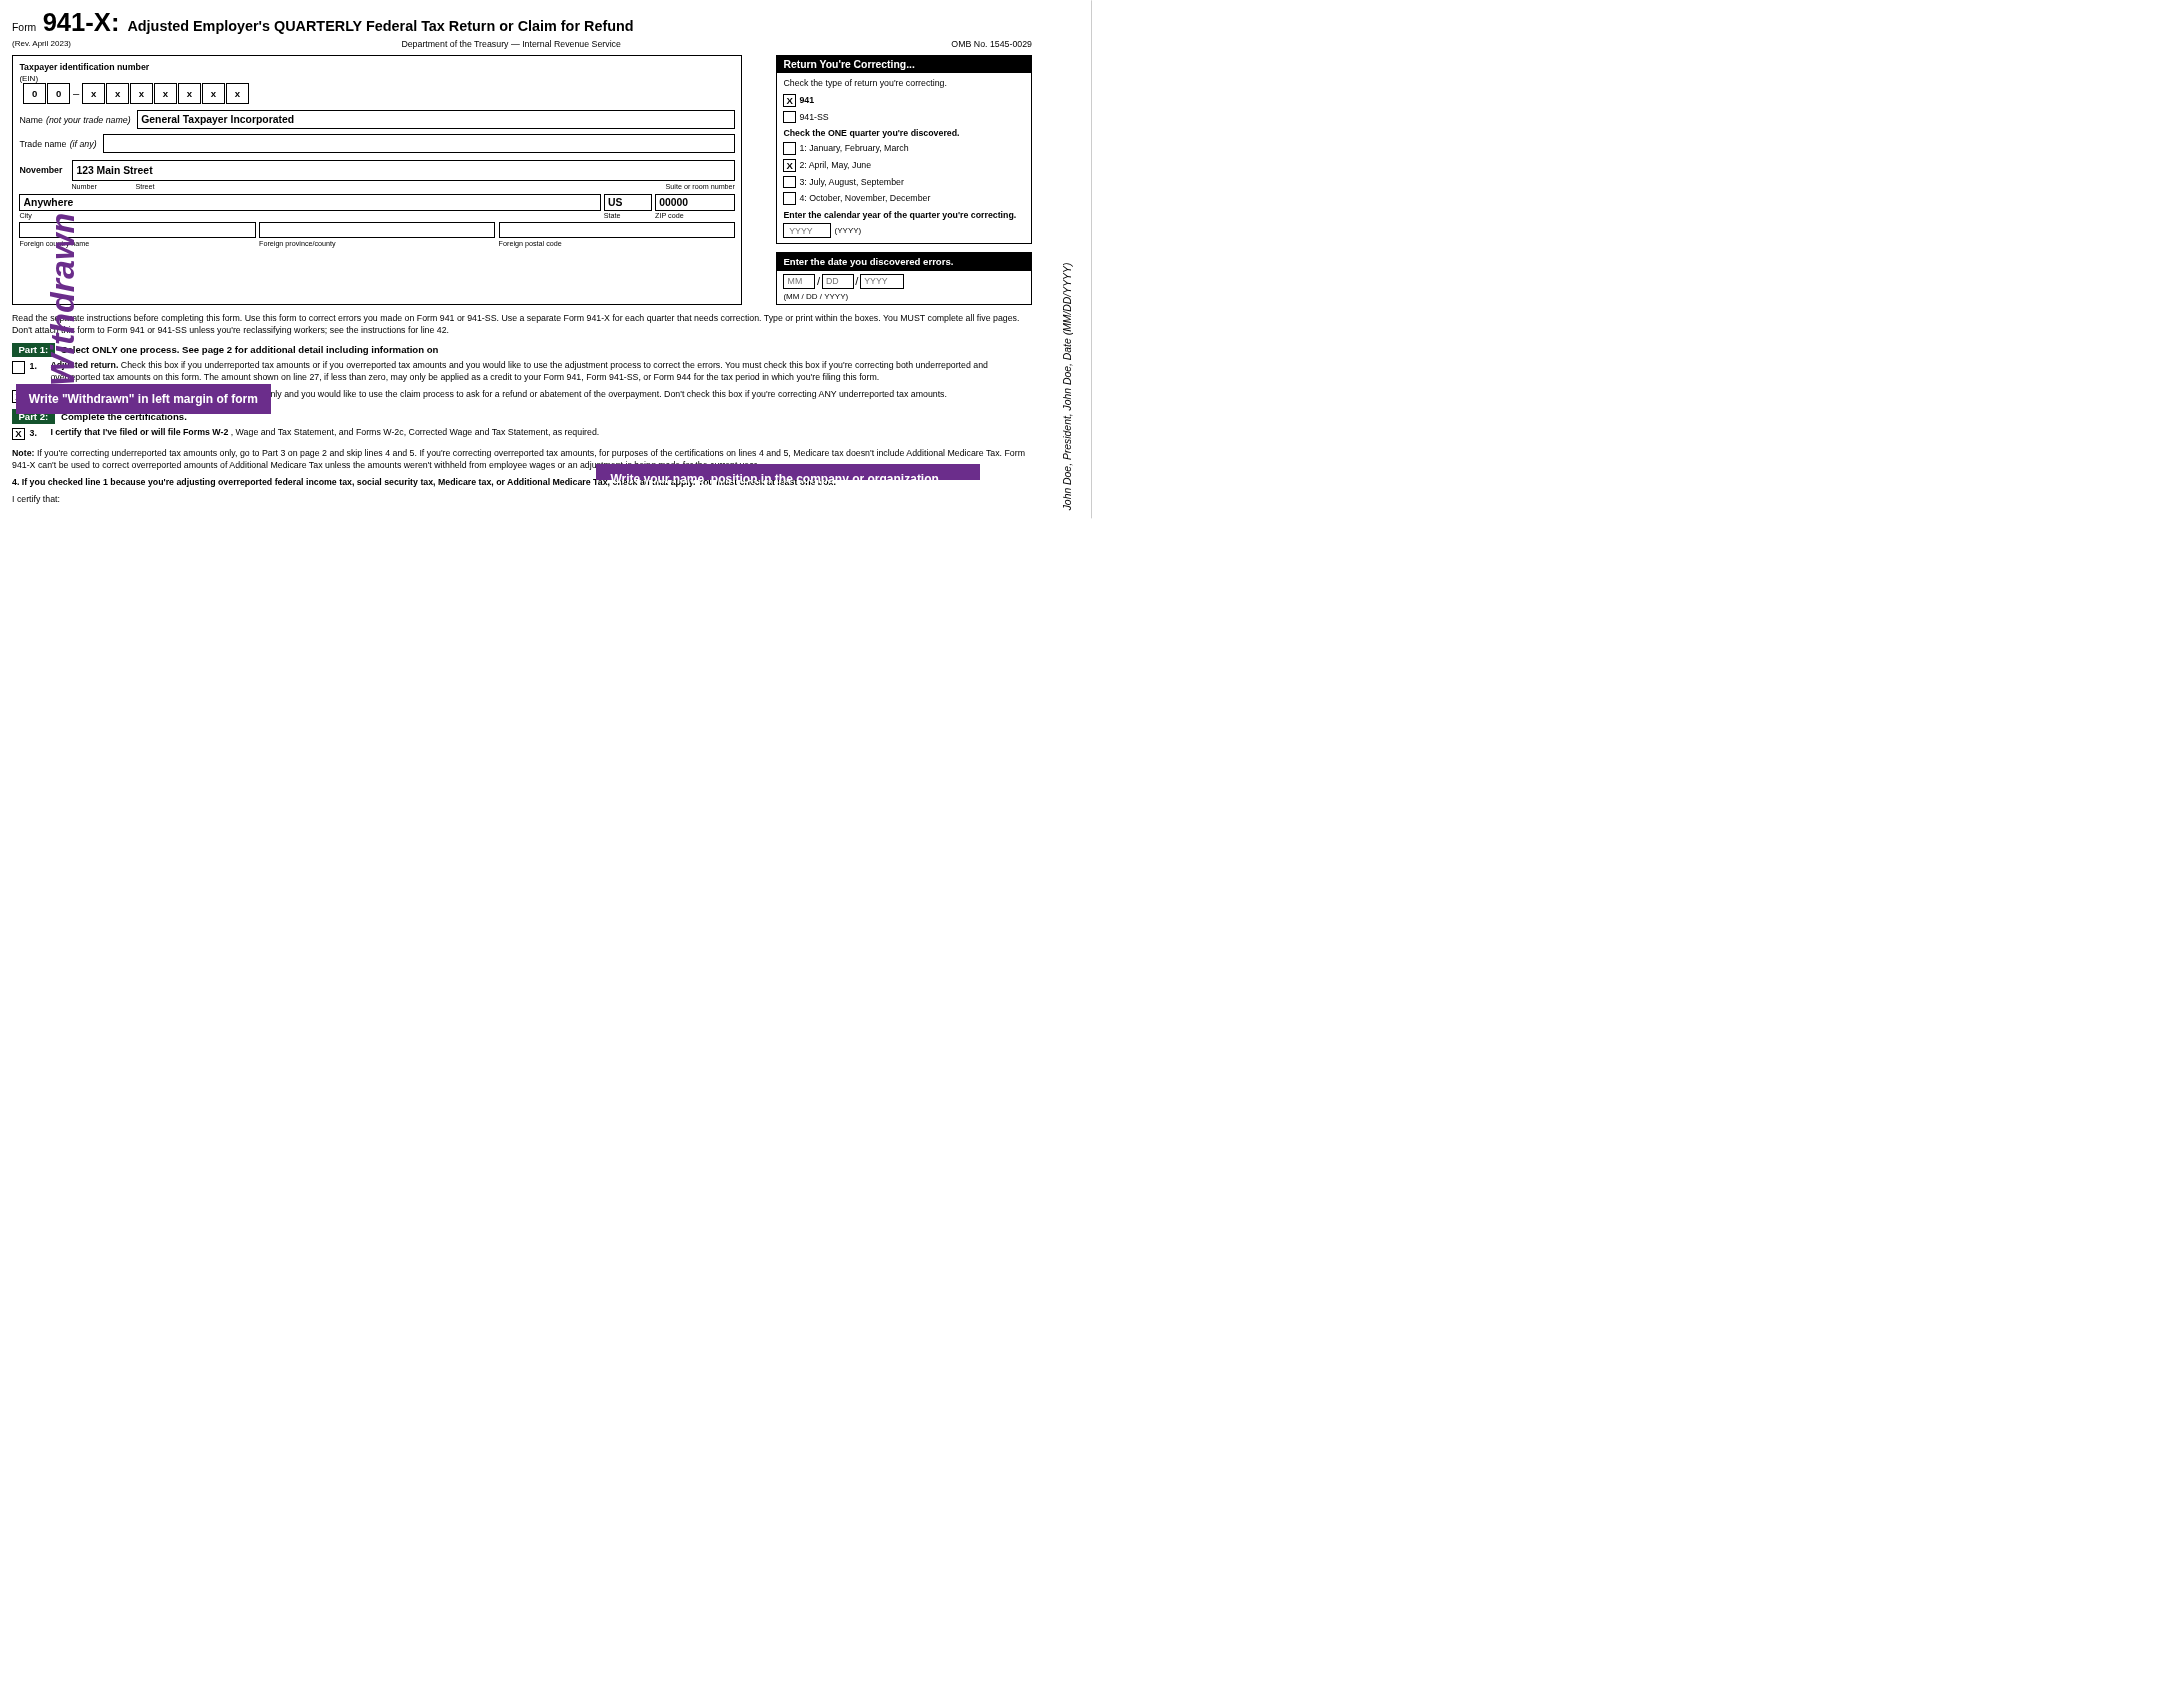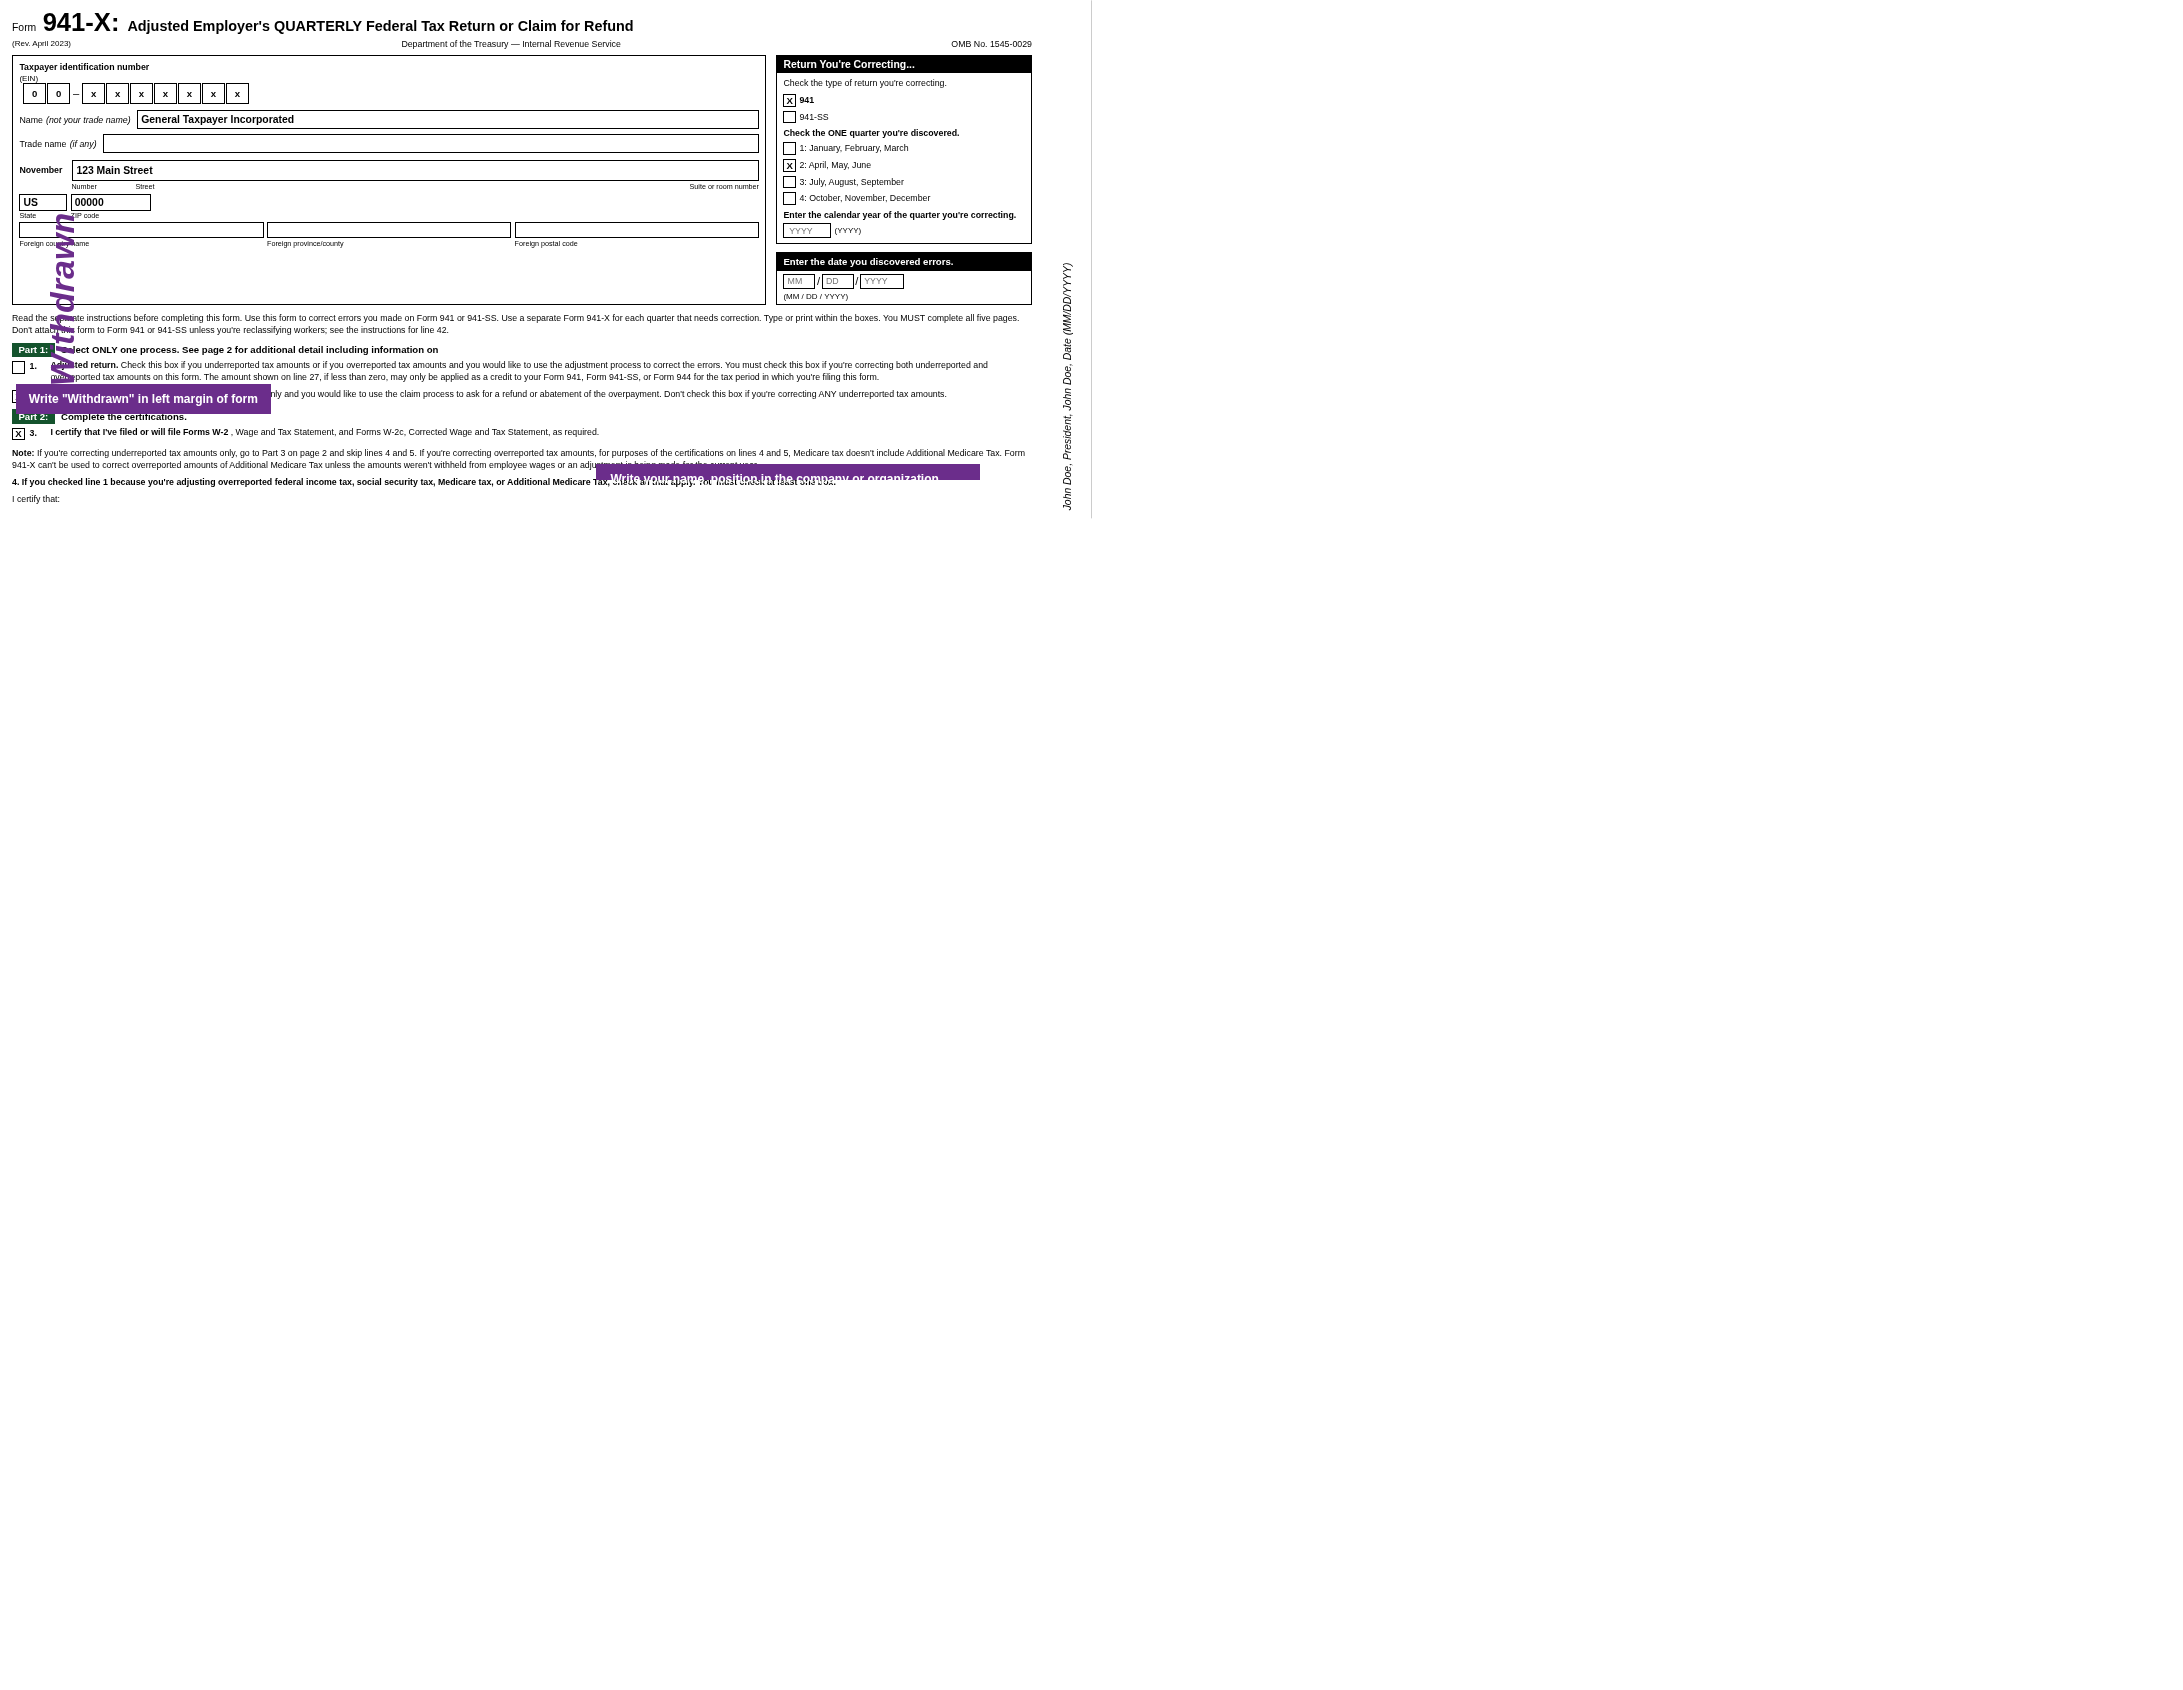--- a/index.html
+++ b/index.html
@@ -64,20 +64,21 @@
       gap: 9.6px;
     }
     .left-col {
       flex: 1;
       border: 0.8px solid #000;
       padding: 6.4px;
       position: relative;
     }
     .right-col {
       width: 256px;
+      margin-left: 24px;
     }
 
     
     .ein-section {
       margin-bottom: 6.4px;
     }
     .ein-label {
       font-size: 8.8px;
       font-weight: bold;
       margin-bottom: 1.6px;
@@ -462,20 +463,24 @@
             <span style="font-weight:bold; font-size:8.8px; margin-right:4.8px; min-width:48px;">November</span>
             <input class="address-input" style="flex: 1 1 0%;" value="123 Main Street">
           </div>
           <div class="sub-labels">
             <span class="sub-label-num">Number</span>
             <span class="sub-label-street">Street</span>
             <span class="sub-label-suite">Suite or room number</span>
           </div>
 
           <div class="city-state-zip">
+            <div class="city-sub">
+              <input class="text-field text-field-bold" value="Anywhere" style="height: 21px;">
+              <span class="field-sub-label">City</span>
+            </div>
             <div class="state-sub">
               <input class="text-field text-field-bold" value="US" style="height: 21px; width: 48px;">
               <span class="field-sub-label">State</span>
             </div>
             <div class="zip-sub">
               <input class="text-field text-field-bold" value="00000" style="height: 21px; width: 80px;">
               <span class="field-sub-label">ZIP code</span>
             </div>
           </div>
 

